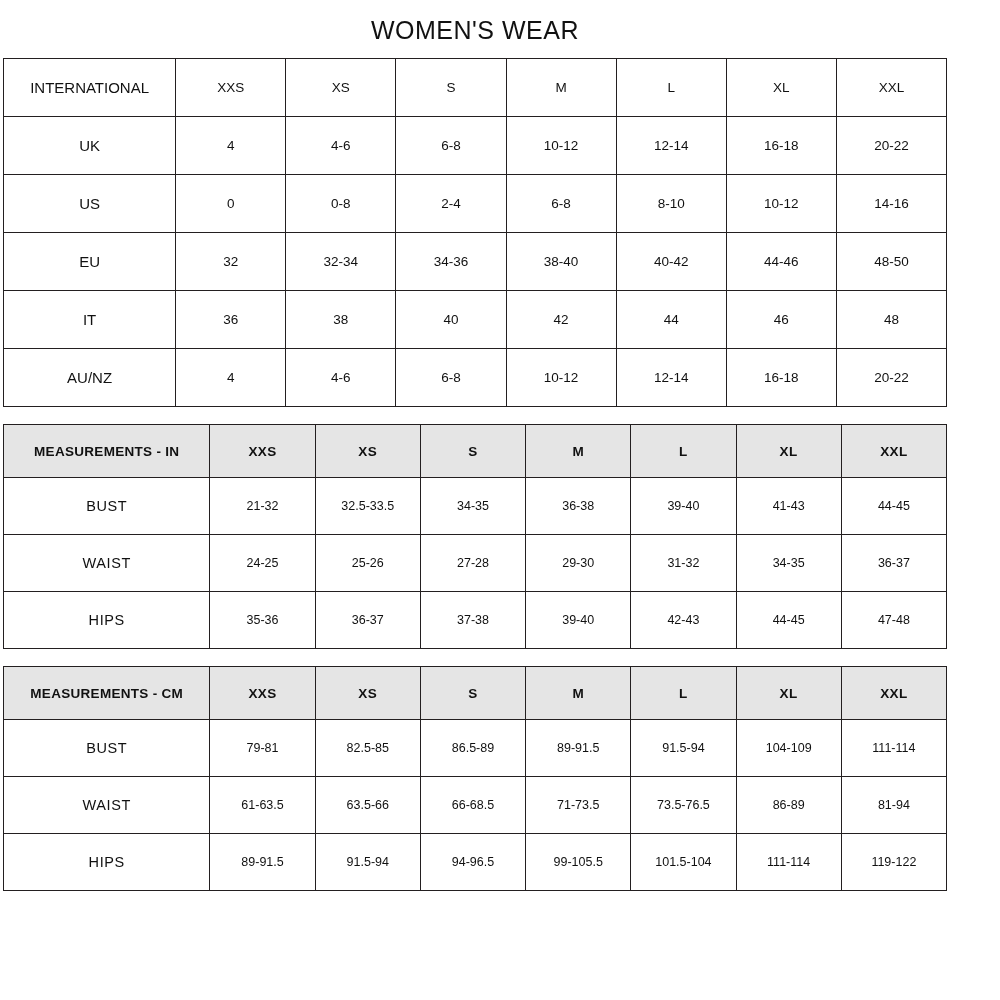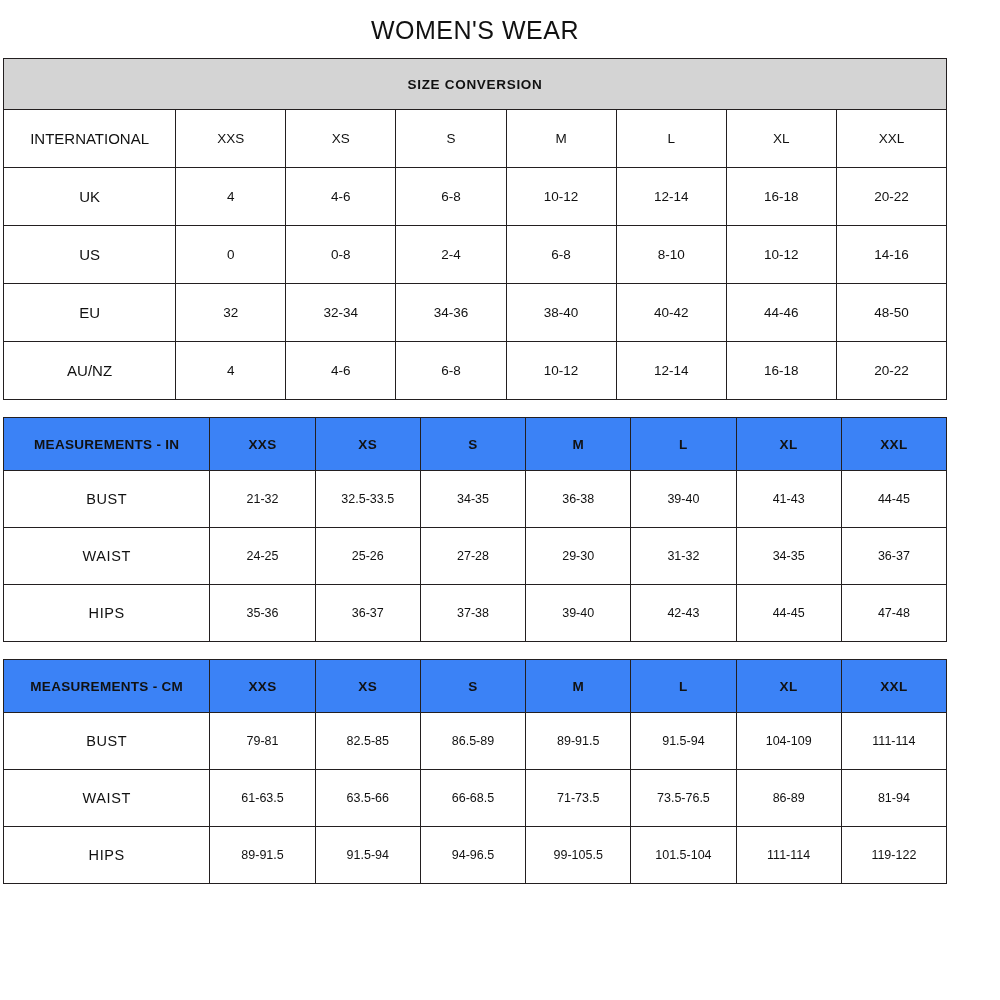--- a/index.html
+++ b/index.html
@@ -58,21 +58,21 @@
     height: 50px;
   }
   .conversion tr.row td {
     height: 57px;
     font-size: 13.5px;
   }
   .conversion tr.row td.rowhead {
     font-size: 15px;
   }
   .meas thead th {
-    background: #3b82f6;
+    background: #e5e5e5;
     font-weight: 700;
     height: 52px;
     font-size: 13.5px;
     letter-spacing: 0.4px;
   }
   .meas thead th.meas-label {
     font-size: 13.5px;
     letter-spacing: 0.3px;
   }
   .meas tbody td {
@@ -102,23 +102,20 @@
       <col class="col-label">
         <col class="col-size">
         <col class="col-size">
         <col class="col-size">
       <col class="col-size">
         <col class="col-size">
         <col class="col-size">
         <col class="col-size">
     </colgroup>
     <tbody>
-      <tr class="banner">
-        <td colspan="8">SIZE CONVERSION</td>
-      </tr>
       <tr class="row">
         <td class="rowhead">INTERNATIONAL</td>
         <td>XXS</td>
         <td>XS</td>
         <td>S</td>
         <td>M</td>
         <td>L</td>
         <td>XL</td>
         <td>XXL</td>
       </tr>
@@ -146,20 +143,30 @@
         <td class="rowhead">EU</td>
         <td>32</td>
         <td>32-34</td>
         <td>34-36</td>
         <td>38-40</td>
         <td>40-42</td>
         <td>44-46</td>
         <td>48-50</td>
       </tr>
       <tr class="row">
+        <td class="rowhead">IT</td>
+        <td>36</td>
+        <td>38</td>
+        <td>40</td>
+        <td>42</td>
+        <td>44</td>
+        <td>46</td>
+        <td>48</td>
+      </tr>
+      <tr class="row">
         <td class="rowhead">AU/NZ</td>
         <td>4</td>
         <td>4-6</td>
         <td>6-8</td>
         <td>10-12</td>
         <td>12-14</td>
         <td>16-18</td>
         <td>20-22</td>
       </tr>
     </tbody>

